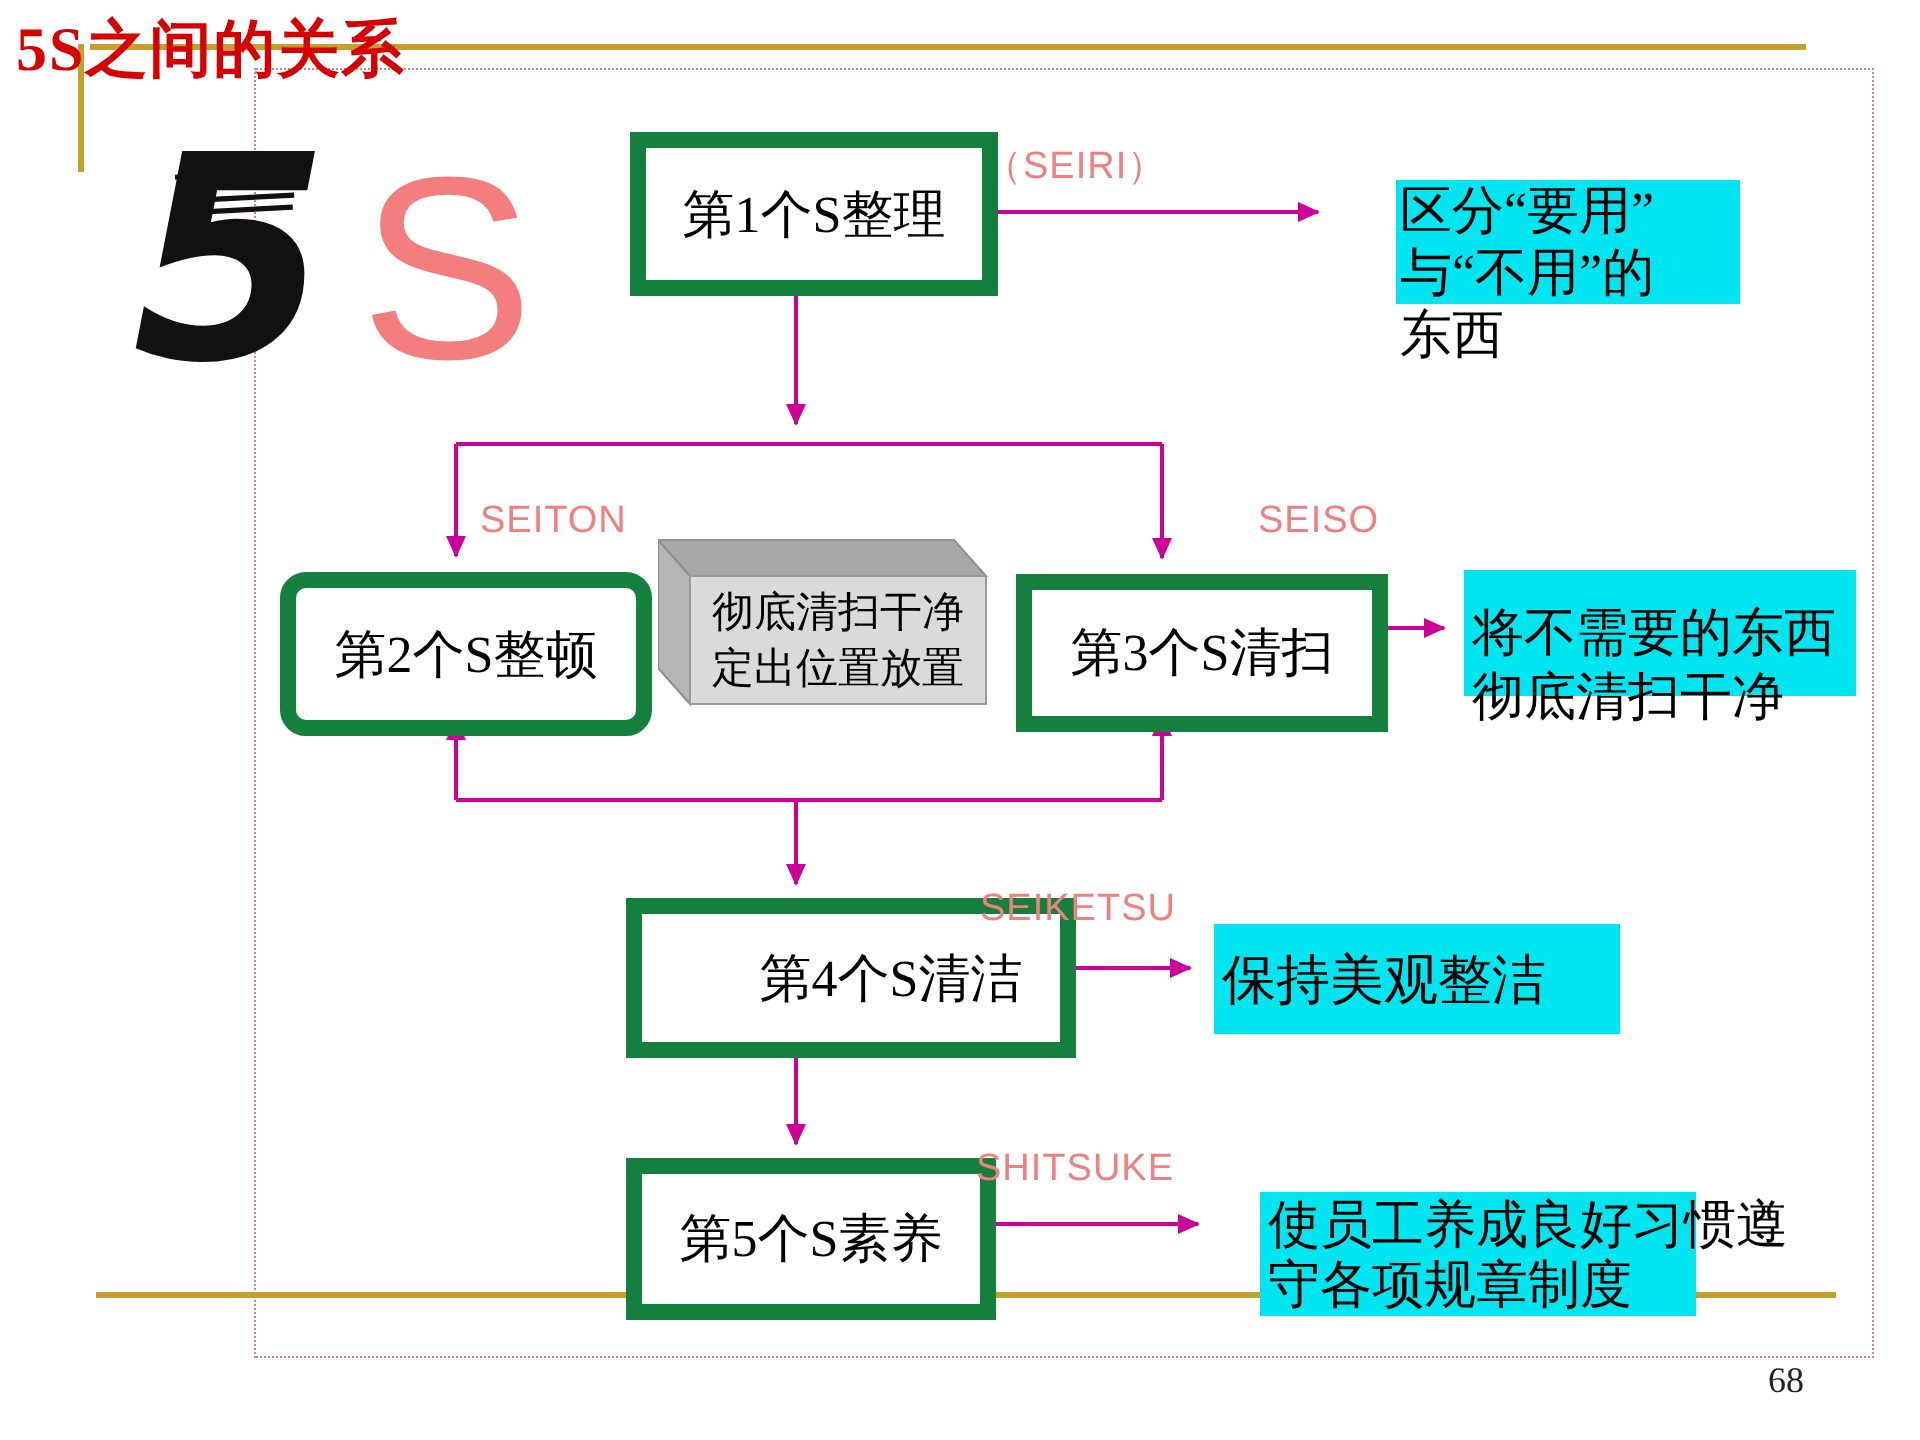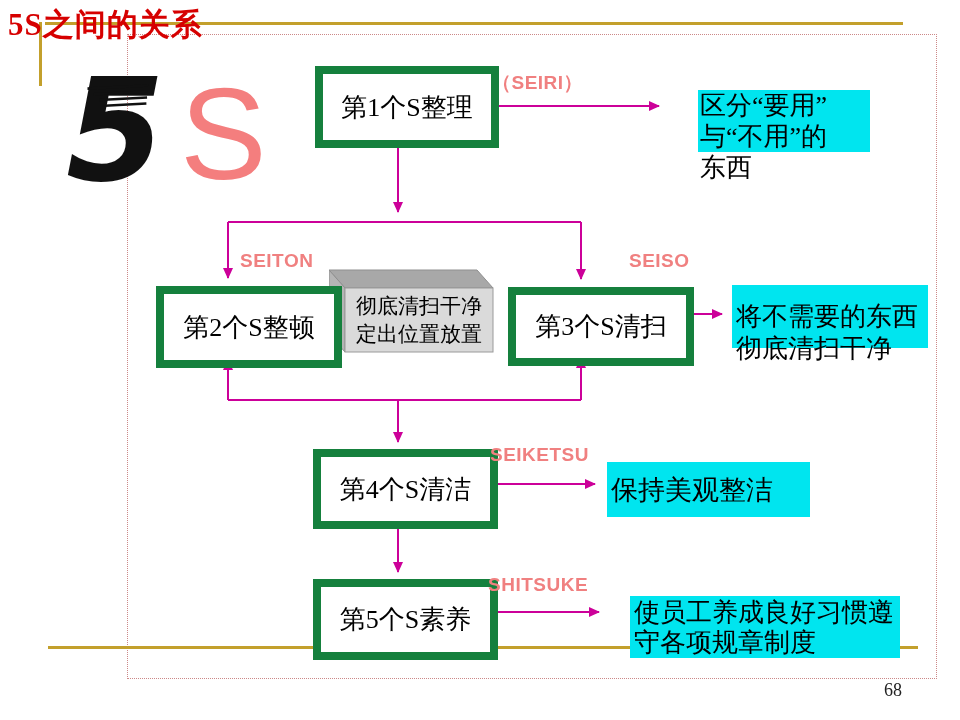--- a/index.html
+++ b/index.html
@@ -39,46 +39,46 @@
   
   .connector-svg{position:absolute;left:0;top:0;z-index:4;pointer-events:none;}
 
   
   .fbox{
     position:absolute;z-index:6;background:#ffffff;border:8px solid #15803d;
     display:flex;align-items:center;justify-content:center;
     font-size:26px;color:#000000;white-space:nowrap;
   }
   .fbox-1{left:315px;top:66px;width:168px;height:66px;}
-  .fbox-2{left:156px;top:286px;width:170px;height:66px;}
+  .fbox-2{left:140px;top:286px;width:170px;height:66px;border-radius:13px;}
   .fbox-3{left:508px;top:287px;width:170px;height:63px;}
-  .fbox-4{left:313px;top:449px;width:169px;height:64px;}
+  .fbox-4{left:313px;top:449px;width:169px;height:64px;padding-left:40px;}
   .fbox-5{left:313px;top:579px;width:169px;height:65px;}
 
   
   .tag{
-    position:absolute;z-index:6;color:#F08080;font-weight:bold;font-size:19px;
+    position:absolute;z-index:6;color:#F08080;font-weight:normal;font-size:19px;
     font-family:"Liberation Sans","DejaVu Sans",sans-serif;white-space:nowrap;letter-spacing:0.5px;
   }
   .tag-seiri{left:492px;top:70px;}
   .tag-seiton{left:240px;top:250px;}
   .tag-seiso{left:629px;top:250px;}
   .tag-seiketsu{left:490px;top:444px;}
   .tag-shitsuke{left:488px;top:574px;}
 
   
   .note{position:absolute;z-index:6;color:#000000;white-space:nowrap;}
   .note-seiri{left:698px;top:90px;font-size:26px;line-height:31px;}
   .note-seiri .hl{display:inline-block;background:#00E5EF;width:170px;padding-left:2px;}
   .note-seiri .plain{display:inline-block;padding-left:2px;}
   .note-seiso{left:732px;top:285px;width:196px;height:63px;background:#00E5EF;
     font-size:26px;line-height:32px;padding-top:16px;padding-left:4px;box-sizing:border-box;}
   .note-seiketsu{left:607px;top:462px;width:203px;height:55px;background:#00E5EF;
     font-size:27px;display:flex;align-items:center;padding-left:4px;box-sizing:border-box;}
-  .note-shitsuke{left:630px;top:596px;width:270px;height:62px;background:#00E5EF;
+  .note-shitsuke{left:630px;top:596px;width:218px;height:62px;background:#00E5EF;
     font-size:26px;line-height:30px;padding-top:2px;padding-left:4px;box-sizing:border-box;}
 
   
   .cube{position:absolute;left:329px;top:266px;width:166px;height:88px;z-index:5;}
   .cube-text{
     position:absolute;left:16px;top:22px;width:148px;height:64px;
     display:flex;flex-direction:column;align-items:center;justify-content:center;
     font-size:21px;line-height:28px;color:#000000;white-space:nowrap;
   }
 </style>

